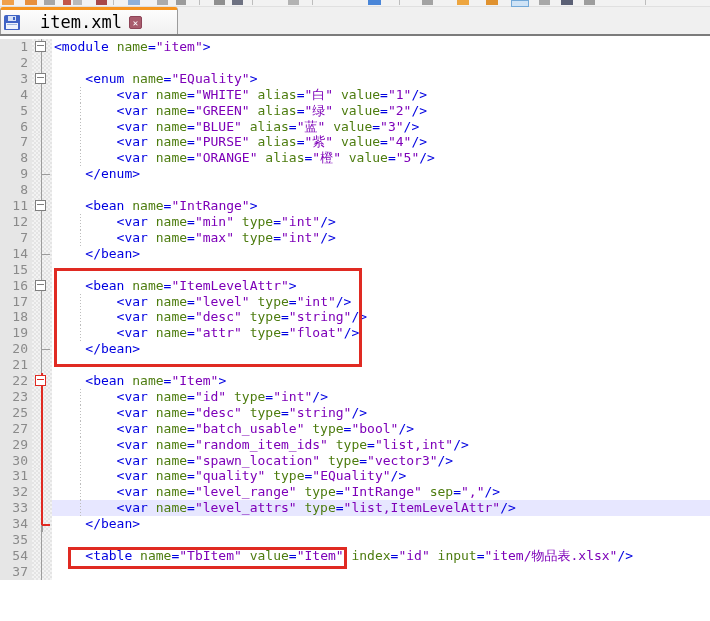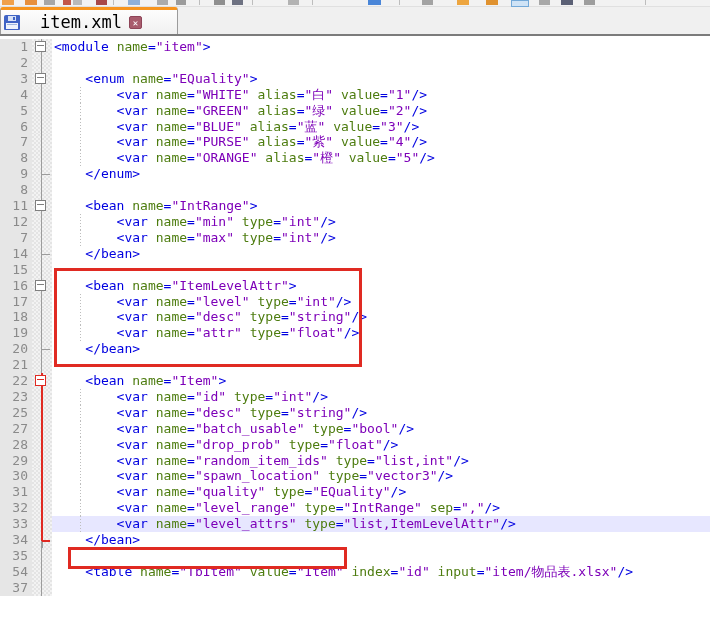--- a/index.html
+++ b/index.html
@@ -245,25 +245,20 @@
         <span class="ln">25</span>
         <span class="fold"></span>
         <span class="code"><span class="tk-g">        &lt;var </span><span class="tk-a">name</span><span class="tk-g">=</span><span class="tk-v">"desc"</span><span class="tk-g"> </span><span class="tk-a">type</span><span class="tk-g">=</span><span class="tk-v">"string"</span><span class="tk-g">/&gt;</span></span>
       </div>
       <div class="row g vr">
         <span class="ln">27</span>
         <span class="fold"></span>
         <span class="code"><span class="tk-g">        &lt;var </span><span class="tk-a">name</span><span class="tk-g">=</span><span class="tk-v">"batch_usable"</span><span class="tk-g"> </span><span class="tk-a">type</span><span class="tk-g">=</span><span class="tk-v">"bool"</span><span class="tk-g">/&gt;</span></span>
       </div>
       <div class="row g vr">
-        <span class="ln">28</span>
-        <span class="fold"></span>
-        <span class="code"><span class="tk-g">        &lt;var </span><span class="tk-a">name</span><span class="tk-g">=</span><span class="tk-v">"drop_prob"</span><span class="tk-g"> </span><span class="tk-a">type</span><span class="tk-g">=</span><span class="tk-v">"float"</span><span class="tk-g">/&gt;</span></span>
-      </div>
-      <div class="row g vr">
         <span class="ln">29</span>
         <span class="fold"></span>
         <span class="code"><span class="tk-g">        &lt;var </span><span class="tk-a">name</span><span class="tk-g">=</span><span class="tk-v">"random_item_ids"</span><span class="tk-g"> </span><span class="tk-a">type</span><span class="tk-g">=</span><span class="tk-v">"list,int"</span><span class="tk-g">/&gt;</span></span>
       </div>
       <div class="row g vr">
         <span class="ln">30</span>
         <span class="fold"></span>
         <span class="code"><span class="tk-g">        &lt;var </span><span class="tk-a">name</span><span class="tk-g">=</span><span class="tk-v">"spawn_location"</span><span class="tk-g"> </span><span class="tk-a">type</span><span class="tk-g">=</span><span class="tk-v">"vector3"</span><span class="tk-g">/&gt;</span></span>
       </div>
       <div class="row g vr">

